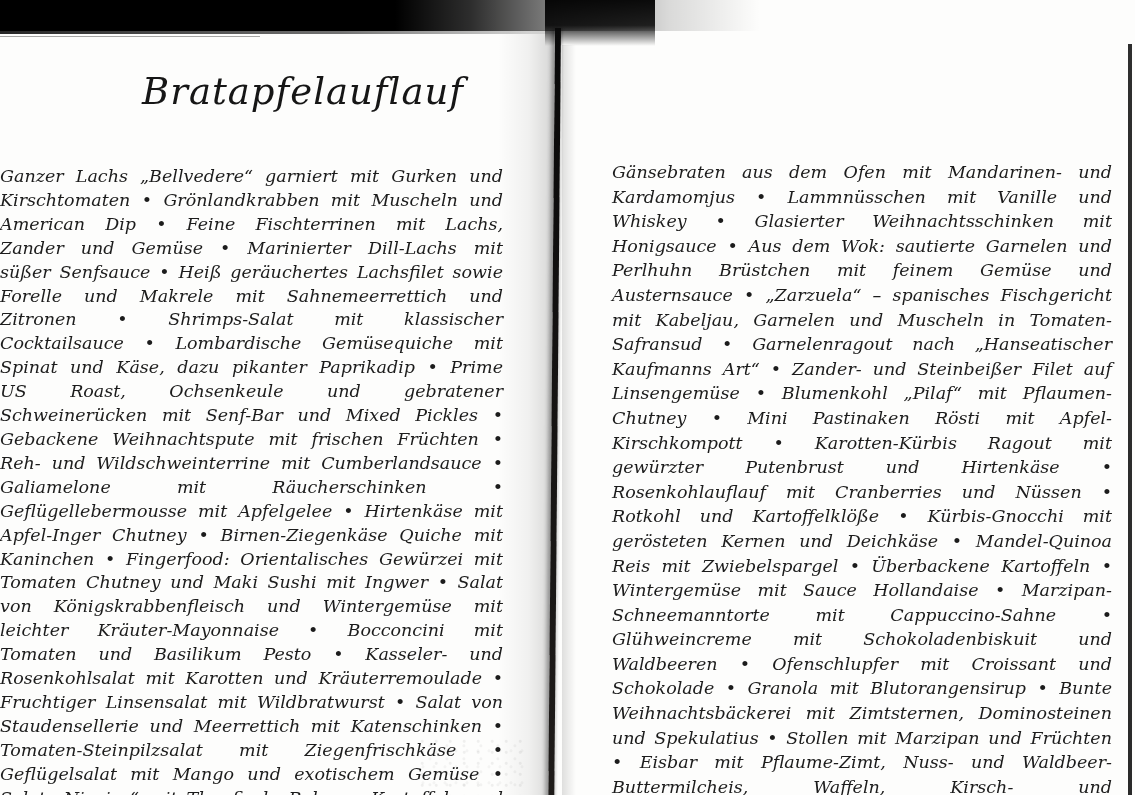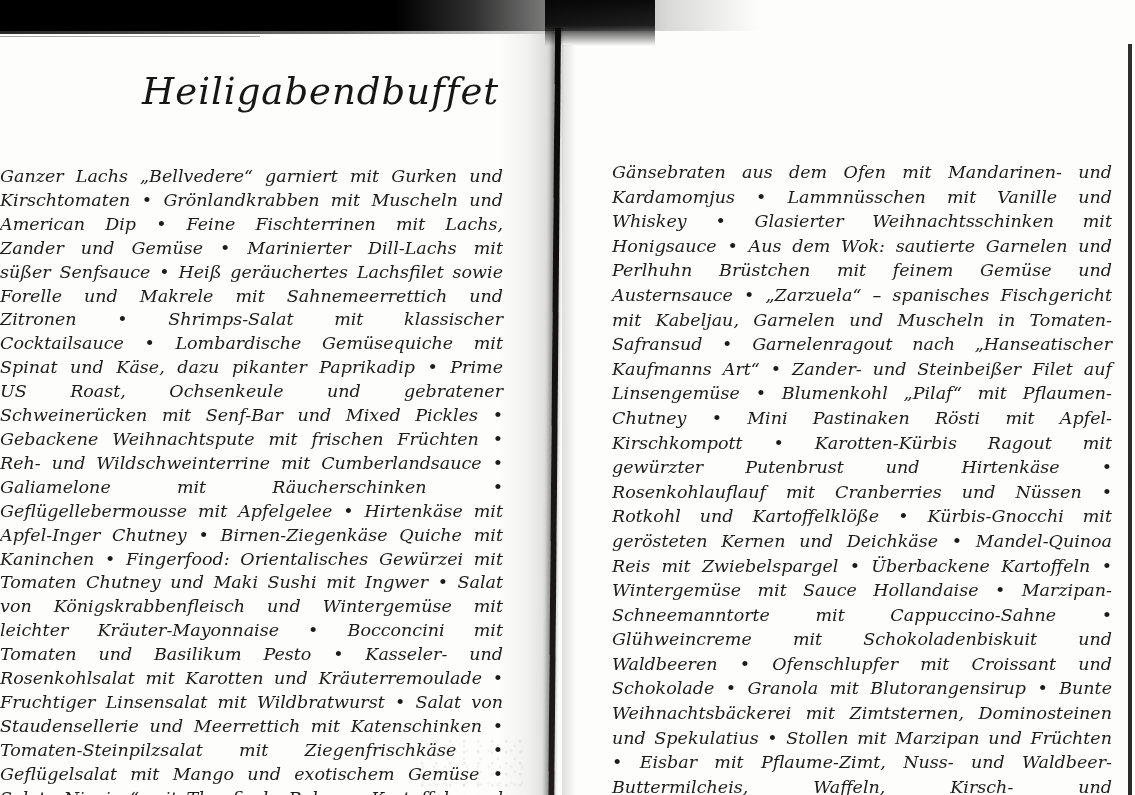--- a/index.html
+++ b/index.html
@@ -95,21 +95,21 @@
   <div class="top-rule"></div>
   <div class="top-rule-2"></div>
 
   <div class="gutter-shade"></div>
   <div class="gutter-line"></div>
   <div class="gutter-highlight"></div>
   <div class="right-edge"></div>
   <div class="speckle"></div>
 
   <div class="page page-left">
-    <h1 class="title">Heiligabendbuffet</h1>
+    <h1 class="title">Bratapfelauflauf</h1>
     <p class="menu menu-left">Ganzer Lachs „Bellvedere“ garniert mit Gurken und Kirschtomaten • Grönlandkrabben mit Muscheln und American Dip • Feine Fischterrinen mit Lachs, Zander und Gemüse • Marinierter Dill-Lachs mit süßer Senfsauce • Heiß geräuchertes Lachsfilet sowie Forelle und Makrele mit Sahnemeerrettich und Zitronen • Shrimps-Salat mit klassischer Cocktailsauce • Lombardische Gemüsequiche mit Spinat und Käse, dazu pikanter Paprikadip • Prime US Roast, Ochsenkeule und gebratener Schweinerücken mit Senf-Bar und Mixed Pickles • Gebackene Weihnachtspute mit frischen Früchten • Reh- und Wildschweinterrine mit Cumberlandsauce • Galiamelone mit Räucherschinken • Geflügellebermousse mit Apfelgelee • Hirtenkäse mit Apfel-Inger Chutney • Birnen-Ziegenkäse Quiche mit Kaninchen • Fingerfood: Orientalisches Gewürzei mit Tomaten Chutney und Maki Sushi mit Ingwer • Salat von Königskrabbenfleisch und Wintergemüse mit leichter Kräuter-Mayonnaise • Bocconcini mit Tomaten und Basilikum Pesto • Kasseler- und Rosenkohlsalat mit Karotten und Kräuterremoulade • Fruchtiger Linsensalat mit Wildbratwurst • Salat von Staudensellerie und Meerrettich mit Katenschinken • Tomaten-Steinpilzsalat mit Ziegenfrischkäse • Geflügelsalat mit Mango und exotischem Gemüse • Salat „Nicoise“ mit Thunfisch, Bohnen, Kartoffeln und Paprika • Orientalischer Couscous Salat mit Aprikosen und Joghurtdip • Weißkrautsalat mit Katenspeck • Gegrillte Champignons und Zucchini • Weihnachtliche Gänsebrühe mit Klößen und winterlichen Gewürzen • Apfel-Meerrettichsuppe mit Bündnerfleisch</p>
   </div>
 
   <div class="page page-right">
     <p class="menu menu-right">Gänsebraten aus dem Ofen mit Mandarinen- und Kardamomjus • Lammnüsschen mit Vanille und Whiskey • Glasierter Weihnachtsschinken mit Honigsauce • Aus dem Wok: sautierte Garnelen und Perlhuhn Brüstchen mit feinem Gemüse und Austernsauce • „Zarzuela“ – spanisches Fischgericht mit Kabeljau, Garnelen und Muscheln in Tomaten-Safransud • Garnelenragout nach „Hanseatischer Kaufmanns Art“ • Zander- und Steinbeißer Filet auf Linsengemüse • Blumenkohl „Pilaf“ mit Pflaumen-Chutney • Mini Pastinaken Rösti mit Apfel-Kirschkompott • Karotten-Kürbis Ragout mit gewürzter Putenbrust und Hirtenkäse • Rosenkohlauflauf mit Cranberries und Nüssen • Rotkohl und Kartoffelklöße • Kürbis-Gnocchi mit gerösteten Kernen und Deichkäse • Mandel-Quinoa Reis mit Zwiebelspargel • Überbackene Kartoffeln • Wintergemüse mit Sauce Hollandaise • Marzipan-Schneemanntorte mit Cappuccino-Sahne • Glühweincreme mit Schokoladenbiskuit und Waldbeeren • Ofenschlupfer mit Croissant und Schokolade • Granola mit Blutorangensirup • Bunte Weihnachtsbäckerei mit Zimtsternen, Dominosteinen und Spekulatius • Stollen mit Marzipan und Früchten • Eisbar mit Pflaume-Zimt, Nuss- und Waldbeer-Buttermilcheis, Waffeln, Kirsch- und Schokoladensauce • Winter Panna Cotta mit Zimt und Kirschkompott • Toffee-Pflaumen Tiramisu • Erfrischender Obstsalat mit Kardamom • Créme Brûlée mit Nougat • Santa´s Mini-Milchshake • Stollenkonfekt • Warmer Bratapfelauflauf • Holsteiner Käseauswahl mit Meterbrot und Fassbutter</p>
   </div>
 
 </div>
 
 </body></html>

